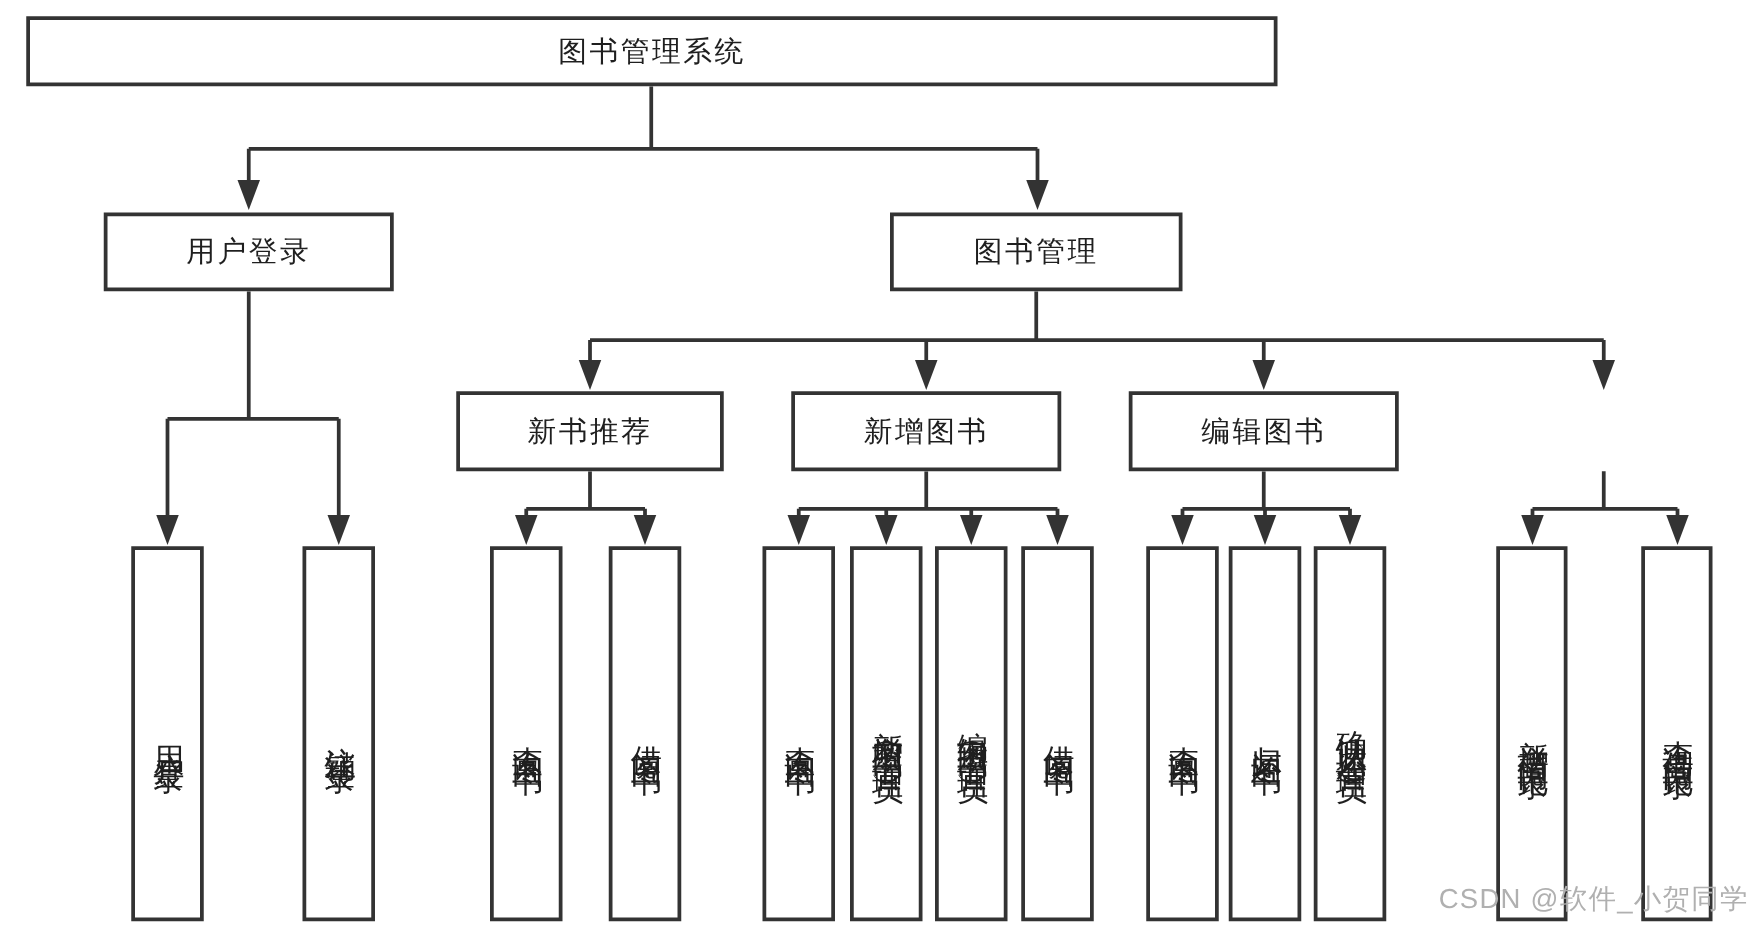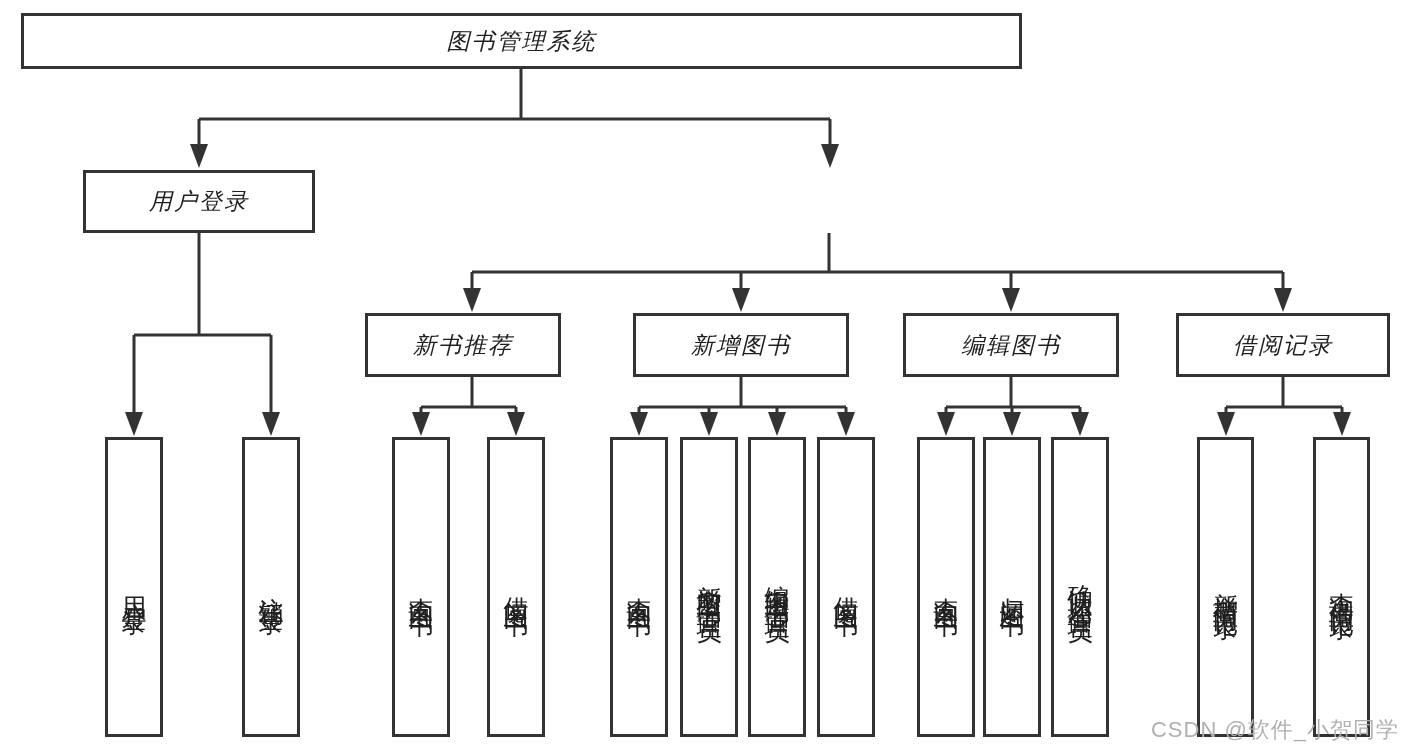--- a/index.html
+++ b/index.html
@@ -44,40 +44,39 @@
     background: var(--background);
     display: flex;
     align-items: center;
     justify-content: center;
     color: var(--text);
   }
   .hlabel {
     font-size: 23px;
     letter-spacing: 2px;
     white-space: nowrap;
-    font-style: italic;
   }
   .root .hlabel { font-size: 23px; }
   .leaf {
     top: 437px;
     height: 300px;
     width: 58px;
   }
   .vlabel {
     writing-mode: vertical-rl;
     text-orientation: mixed;
     font-size: 25px;
     letter-spacing: 5px;
     line-height: 1;
     white-space: nowrap;
   }
   .watermark {
     position: absolute;
     right: 6px;
-    bottom: 2px;
+    bottom: 13px;
     font-size: 22px;
     color: var(--watermark);
     letter-spacing: 1px;
     white-space: nowrap;
     margin-left: 36px;
   }
 </style>
 </head>
 <body>
 
@@ -119,32 +118,32 @@
     <polygon points="1333,412 1351,412 1342,436"></polygon>
   </svg>
 
   <div class="box root" style="left:21px; top:13px; width:1001px; height:56px;">
     <span class="hlabel">图书管理系统</span>
   </div>
 
   <div class="box" style="left:83px; top:170px; width:232px; height:63px;">
     <span class="hlabel">用户登录</span>
   </div>
+  <div class="box" style="left:712px; top:170px; width:234px; height:63px;">
+    <span class="hlabel">图书管理</span>
+  </div>
 
-  <div class="box" style="left:365px; top:313px; width:196px; height:64px;">
+  <div class="box" style="left:365px; top:313px; width:214px; height:64px;">
     <span class="hlabel">新书推荐</span>
   </div>
   <div class="box" style="left:633px; top:313px; width:216px; height:64px;">
     <span class="hlabel">新增图书</span>
   </div>
   <div class="box" style="left:903px; top:313px; width:216px; height:64px;">
     <span class="hlabel">编辑图书</span>
-  </div>
-  <div class="box" style="left:1176px; top:313px; width:214px; height:64px;">
-    <span class="hlabel">借阅记录</span>
   </div>
 
   <div class="box leaf" style="left:105px;">
     <span class="vlabel">用户登录</span>
   </div>
   <div class="box leaf" style="left:242px;">
     <span class="vlabel">注销登录</span>
   </div>
 
   <div class="box leaf" style="left:392px;">

